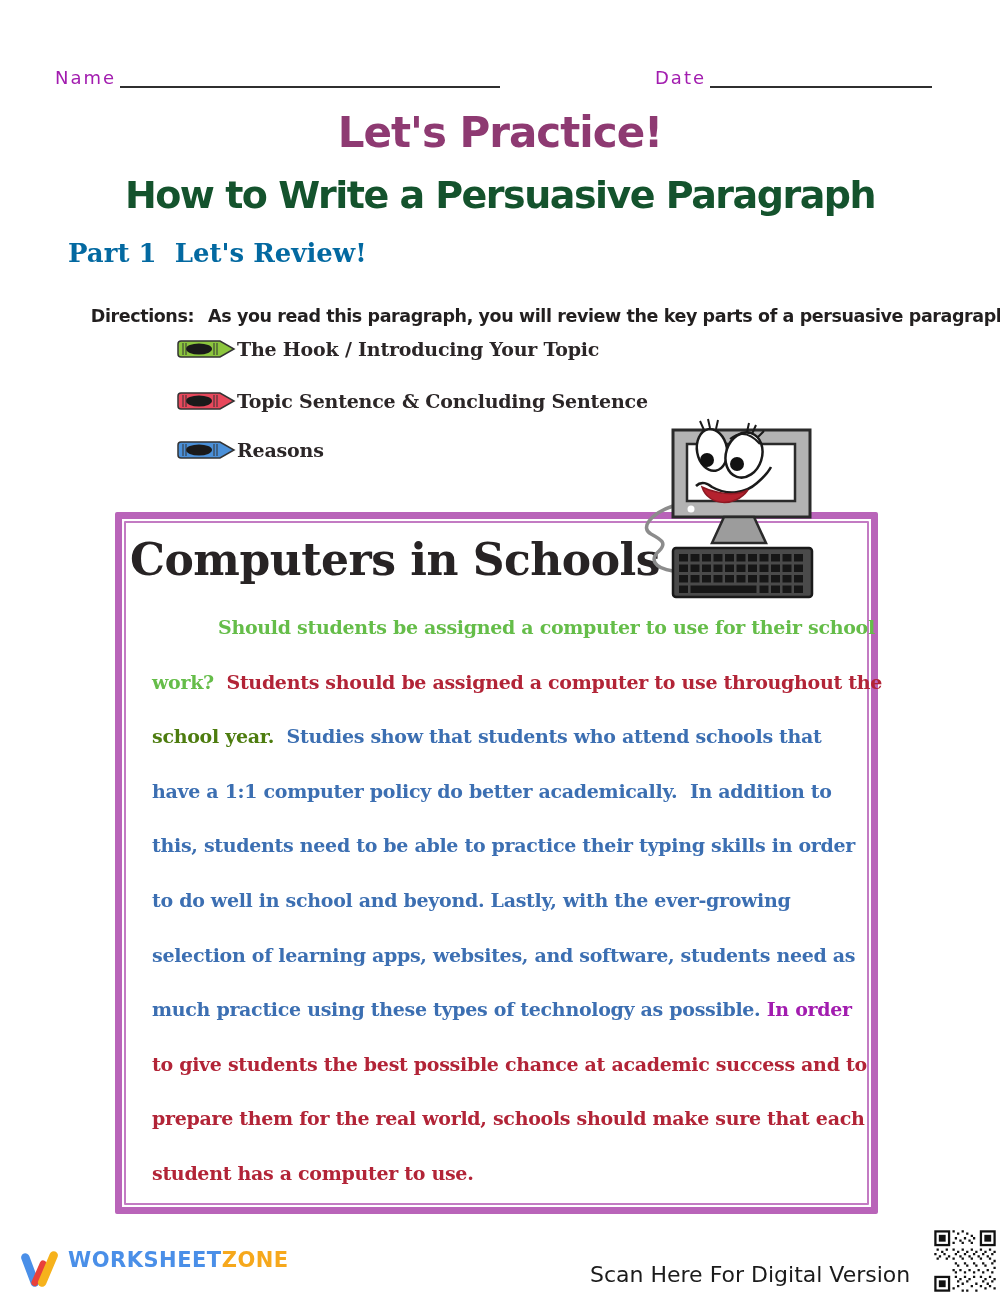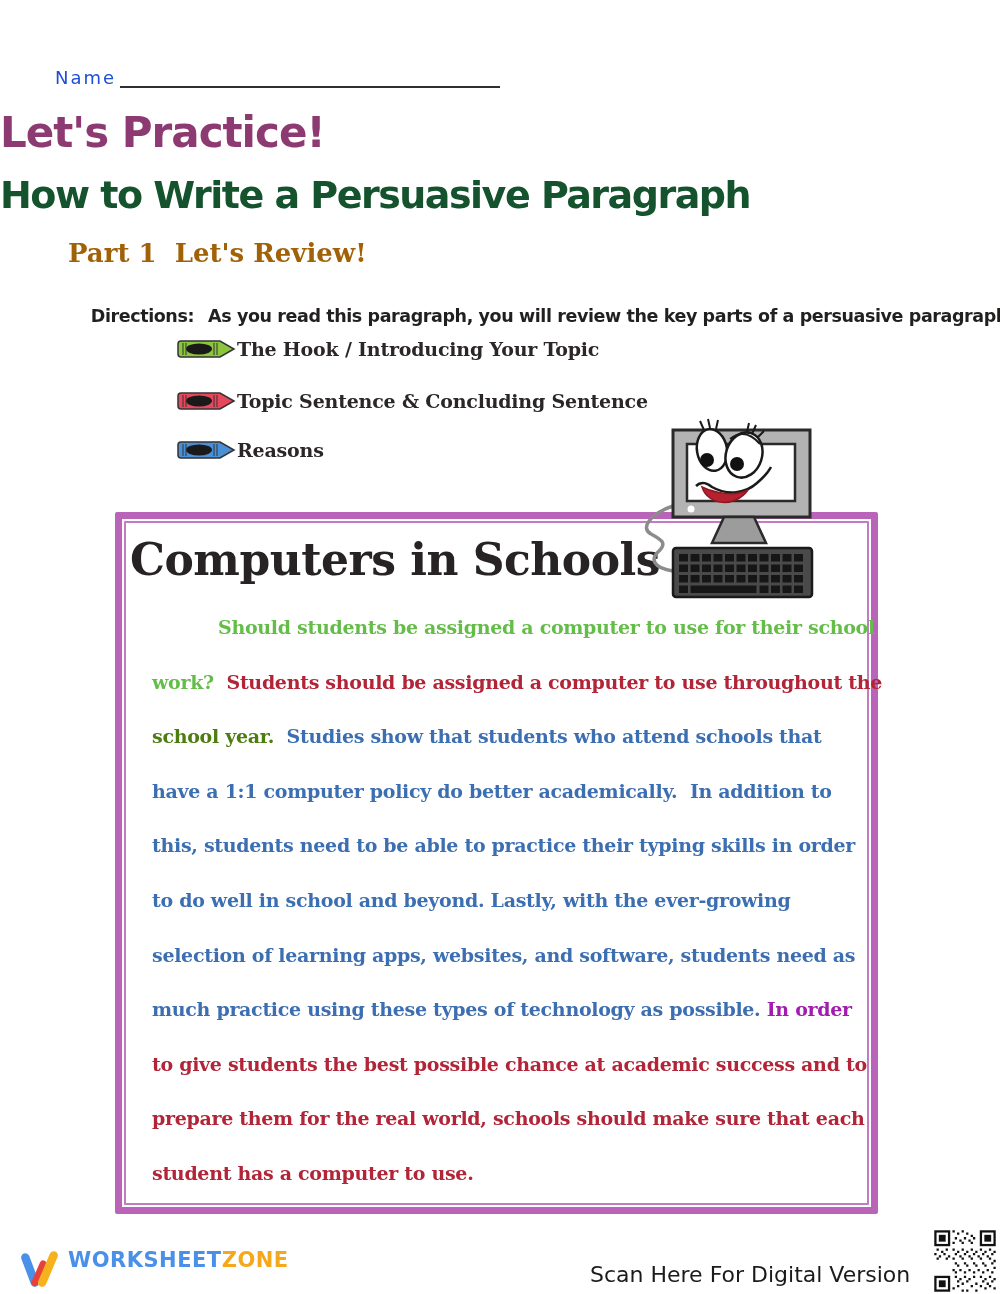--- a/index.html
+++ b/index.html
@@ -1,28 +1,28 @@
 <!DOCTYPE html>
 <html><head>
 <meta charset="utf-8">
 <style>
   html,body{margin:0;padding:0;background:#ffffff;}
   body{width:1000px;height:1294px;position:relative;font-family:"DejaVu Sans","Liberation Sans",sans-serif;}
   .sheet{position:absolute;inset:0;background:#fff;overflow:hidden;}
 
   
-  .field{position:absolute;display:flex;align-items:flex-end;color:#1d4ed8;font-size:18px;letter-spacing:2px;}
+  .field{position:absolute;display:flex;align-items:flex-end;color:#a21caf;font-size:18px;letter-spacing:2px;}
   .field .rule{flex:1;border-bottom:2px solid #2f2f2f;height:20px;margin-left:4px;}
 
   
-  .main-title{position:absolute;left:0;width:1000px;font-weight:bold;letter-spacing:-1px;line-height:1;}
+  .main-title{position:absolute;left:0;width:1000px;text-align:center;font-weight:bold;letter-spacing:-1px;line-height:1;}
   .title1{top:112px;font-size:42px;}
   .title2{top:176px;font-size:38px;letter-spacing:-1.5px;}
 
-  .part-heading{position:absolute;left:68px;top:238px;font-family:"DejaVu Serif","Liberation Serif",serif;font-weight:bold;font-size:26px;color:#a16207;white-space:pre;}
+  .part-heading{position:absolute;left:68px;top:238px;font-family:"DejaVu Serif","Liberation Serif",serif;font-weight:bold;font-size:26px;color:#0369a1;white-space:pre;}
   .directions{position:absolute;left:68px;top:286px;font-size:17.5px;font-weight:bold;color:#221f1f;letter-spacing:-0.4px;white-space:pre;}
   .directions .dir-text{margin-left:14px;}
 
   
   .legend-row{position:absolute;left:175px;display:flex;align-items:center;}
   .legend-row .crayon{width:62px;height:22px;flex:0 0 auto;}
   .legend-row .legend-label{font-family:"DejaVu Serif","Liberation Serif",serif;font-weight:bold;font-size:19px;color:#2b2627;letter-spacing:-0.2px;}
 
   
   .passage-box{position:absolute;left:115px;top:512px;width:749px;height:688px;border:7px solid currentColor;border-radius:2px;}
@@ -40,20 +40,24 @@
   .scan-text{position:absolute;left:590px;top:1262px;font-size:22px;color:#1b1b1b;}
   .qr{position:absolute;left:932px;top:1228px;}
 </style>
 </head>
 <body>
 
 <div class="sheet">
 
   <div class="field" style="left:55px;top:66px;width:445px;">
     <span>Name</span>
+    <span class="rule"></span>
+  </div>
+  <div class="field" style="left:655px;top:66px;width:277px;">
+    <span>Date</span>
     <span class="rule"></span>
   </div>
 
   <div class="main-title title1" style="color: rgb(142, 58, 114);">Let's Practice!</div>
   <div class="main-title title2" style="color: #14532d;">How to Write a Persuasive Paragraph</div>
 
   <div class="part-heading">Part 1  Let's Review!</div>
   <div class="directions">
     <span>Directions:</span><span class="dir-text">As you read this paragraph, you will review the key parts of a persuasive paragraph.</span>
   </div>

